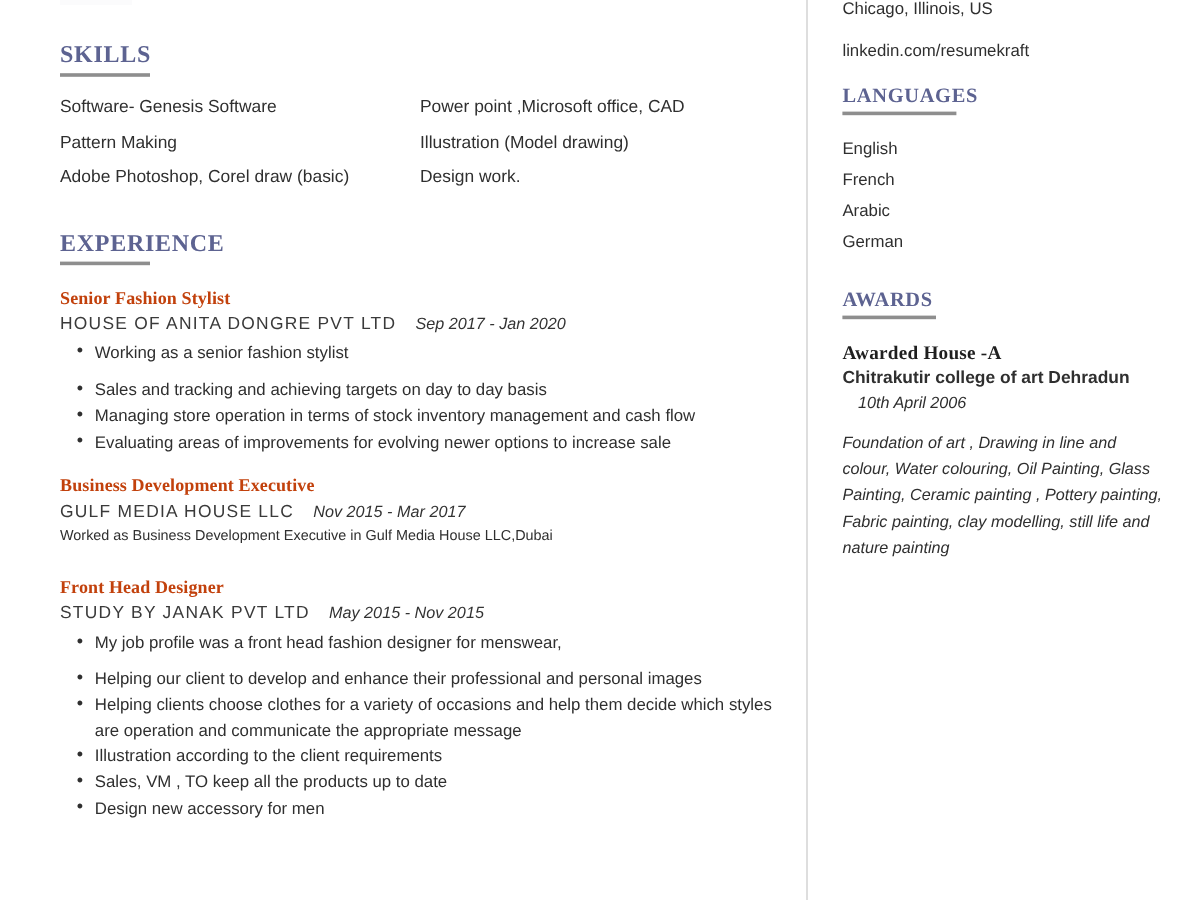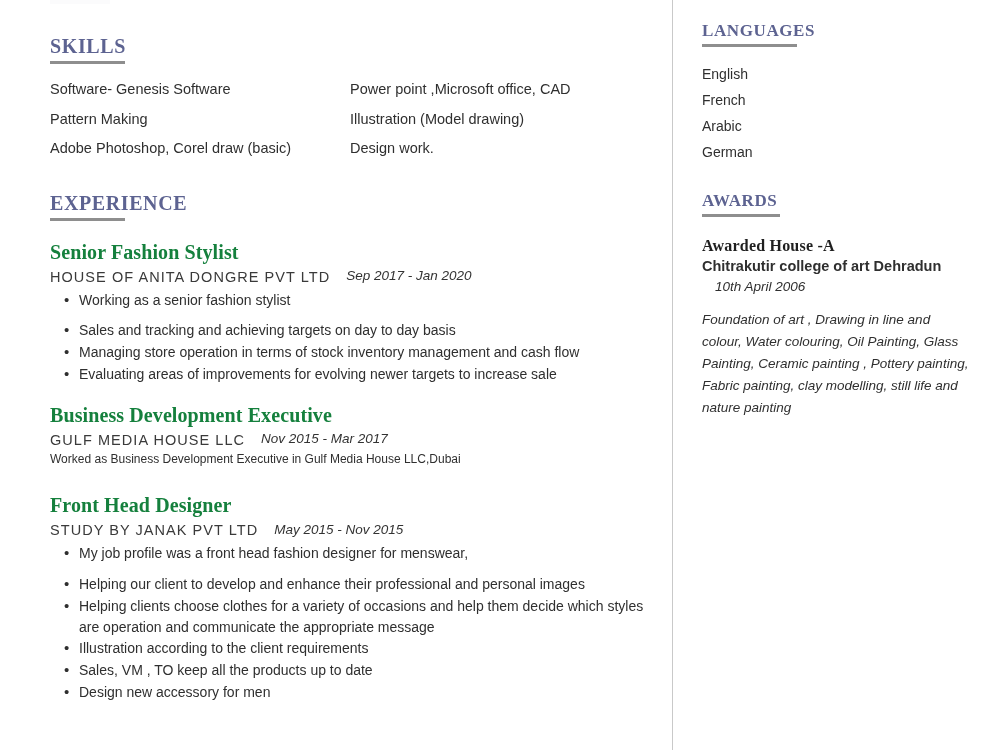--- a/index.html
+++ b/index.html
@@ -81,22 +81,22 @@
     line-height: 1;
     margin-bottom: 15px;
     white-space: nowrap;
   }
 
   
   .job { margin-top: 0; }
   .job-title {
     font-family: "Liberation Serif", serif;
     font-weight: bold;
-    font-size: 20px;
-    color: #15803d;
+    font-size: 15px;
+    color: #c2410c;
     line-height: 1.25;
     letter-spacing: 0.1px;
   }
   .job-meta {
     margin-top: 3px;
     display: flex;
     align-items: center;
     line-height: 1.25;
   }
   .company {
@@ -238,21 +238,21 @@
       <div class="job" style="margin-top:19px;">
         <div class="job-title">Senior Fashion Stylist</div>
         <div class="job-meta">
           <span class="company">HOUSE OF ANITA DONGRE PVT LTD</span>
           <span class="dates">Sep 2017 - Jan 2020</span>
         </div>
         <ul class="bullets">
           <li>Working as a senior fashion stylist</li>
           <li class="gap">Sales and tracking and achieving targets on day to day basis</li>
           <li>Managing store operation in terms of stock inventory management and cash flow</li>
-          <li>Evaluating areas of improvements for evolving newer targets to increase sale</li>
+          <li>Evaluating areas of improvements for evolving newer options to increase sale</li>
         </ul>
       </div>
 
       <div class="job" style="margin-top:18px;">
         <div class="job-title">Business Development Executive</div>
         <div class="job-meta">
           <span class="company">GULF MEDIA HOUSE LLC</span>
           <span class="dates">Nov 2015 - Mar 2017</span>
         </div>
         <div class="job-desc">Worked as Business Development Executive in Gulf Media House LLC,Dubai</div>
@@ -272,20 +272,24 @@
           <li>Sales, VM , TO keep all the products up to date</li>
           <li>Design new accessory for men</li>
         </ul>
       </div>
 
     </div>
   </div>
 
   <div class="side-col">
 
+    <div style="margin-top:0px;">
+      <div class="contact-line">Chicago, Illinois, US</div>
+      <div class="contact-line">linkedin.com/resumekraft</div>
+    </div>
 
     <div style="margin-top:22px;">
       <div class="sec-head side">LANGUAGES</div>
       <div class="sec-rule side"></div>
       <div style="margin-top:20px;">
         <div class="lang-line">English</div>
         <div class="lang-line">French</div>
         <div class="lang-line">Arabic</div>
         <div class="lang-line">German</div>
       </div>

